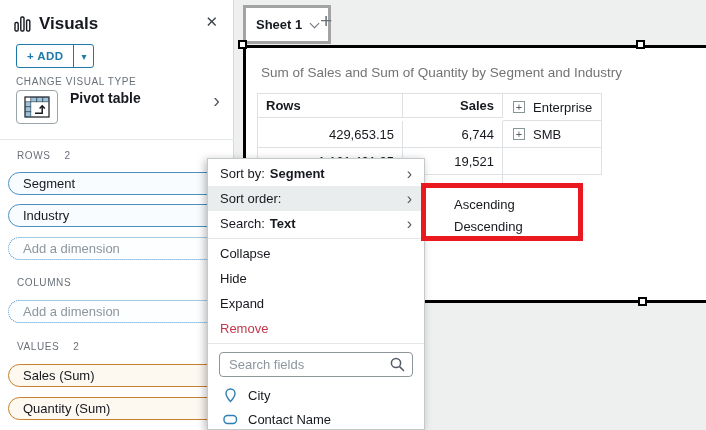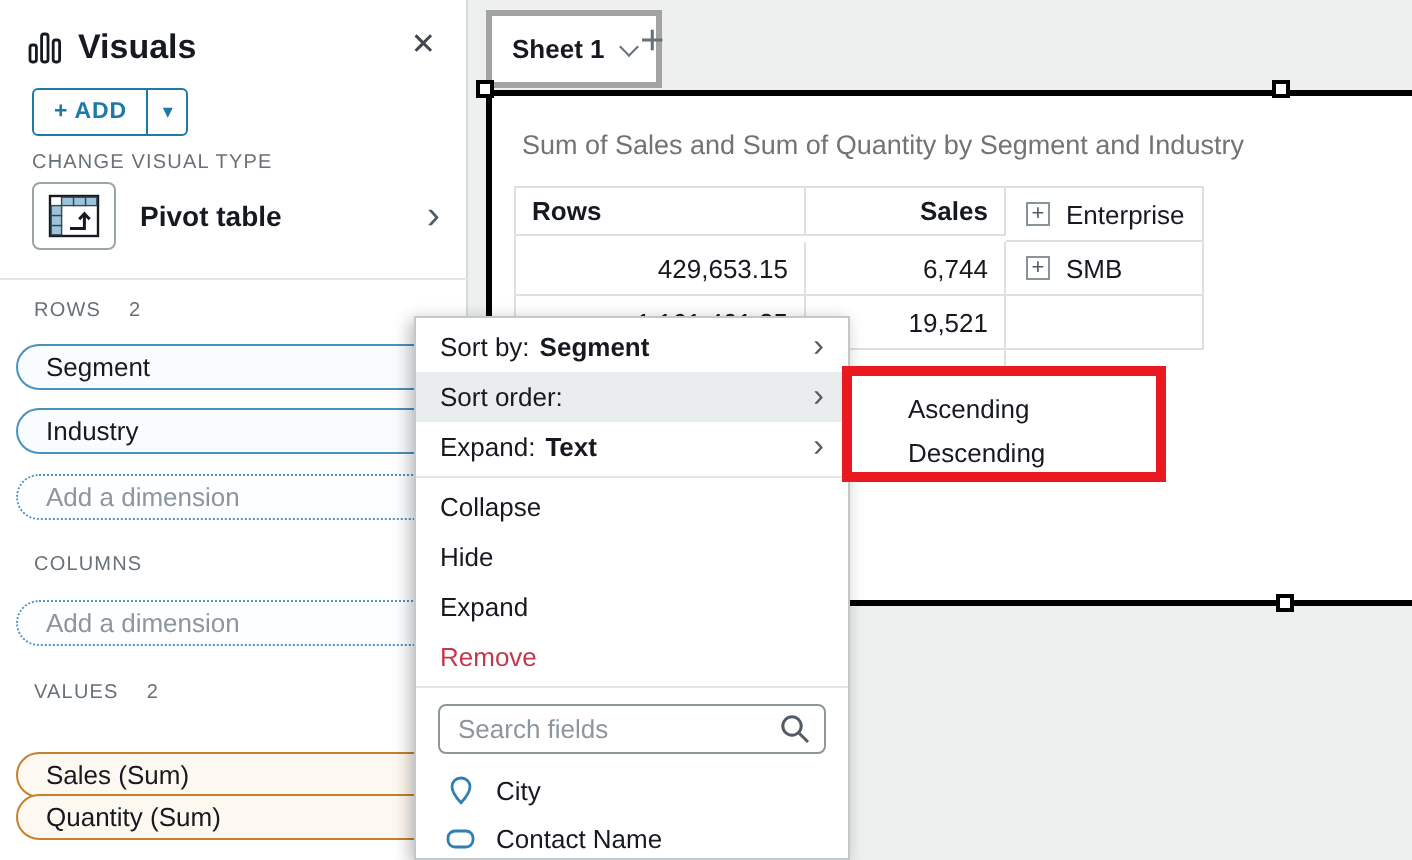--- a/index.html
+++ b/index.html
@@ -11,21 +11,21 @@
   
   #panel { left:0; top:0; width:234px; height:430px; background:#fff; border-right:1px solid #d5dbdb; z-index:2; }
   .panel-header { left:14px; top:12px; width:206px; height:24px; display:flex; align-items:center; }
   .panel-title { font-size:17px; font-weight:600; margin-left:8px; }
   .close-x { position:absolute; right:2px; top:1px; font-size:15px; color:#414750; cursor:pointer; }
   .add-btn { left:16px; top:44px; height:24px; display:inline-flex; align-items:stretch; border:1px solid #1d79a7; border-radius:3px; background:#fff; cursor:pointer; }
   .add-main { display:flex; align-items:center; padding:0 10px; font-size:11.5px; font-weight:700; letter-spacing:.4px; color:#1d79a7; }
   .add-caret { display:flex; align-items:center; padding:0 7px; border-left:1px solid #1d79a7; color:#1d79a7; font-size:10px; }
   .section-label { font-size:10px; letter-spacing:.6px; color:#687078; font-weight:400; }
   .cvt-label { left:16px; top:76px; }
-  .vt-row { left:16px; top:90px; width:206px; height:36px; display:flex; align-items:center; }
+  .vt-row { left:16px; top:90px; width:206px; height:36px; display:flex; }
   .vt-iconbox { width:42px; height:34px; border:1px solid #99a5a8; border-radius:4px; display:flex; align-items:center; justify-content:center; background:#fff; }
   .vt-name { margin-left:12px; font-size:14px; font-weight:600; }
   .vt-chev { position:absolute; right:2px; font-size:20px; color:#545b64; font-weight:400; line-height:1; cursor:pointer; }
   .panel-divider { left:0; top:139px; width:234px; height:1px; background:#e4e7e7; }
   .fld-label { left:17px; }
   .fld-count { margin-left:14px; }
   .pill { left:8px; width:219px; height:23px; border-radius:12px; display:flex; align-items:center; padding:0 14px; font-size:13px; background:#f8fcfe; border:1.5px solid #4c90bf; cursor:pointer; }
   .pill.value { background:#fdf8f0; border-color:#c5812e; }
   .pill.ghost { background:#fcfeff; border:1.5px dotted #4c93c8; color:#8d969d; }
 
@@ -166,21 +166,21 @@
       </div>
 
     <div class="section-label fld-label abs" style="top:277px;">COLUMNS</div>
     <div class="pill ghost abs" style="top:300px;">
         <span>Add a dimension</span>
       </div>
 
     <div class="section-label fld-label abs" style="top:341px;">
       <span>VALUES</span><span class="fld-count">2</span>
     </div>
-    <div class="pill value abs" style="top:364px;margin-top:12px;">
+    <div class="pill value abs" style="top:364px;">
         <span>Sales (Sum)</span>
       </div>
     <div class="pill value abs" style="top:397px;">
         <span>Quantity (Sum)</span>
       </div>
   </div>
 
   <div id="ctx-menu" class="abs">
     <div class="mi">
       <span class="lbl">
@@ -190,21 +190,21 @@
       <span class="sub-chev">›</span>
     </div>
     <div class="mi hl">
       <span class="lbl">
           <span>Sort order:</span>
         </span>
       <span class="sub-chev">›</span>
     </div>
     <div class="mi">
       <span class="lbl">
-          <span>Expand:</span>
+          <span>Search:</span>
           <span class="val">Text</span>
         </span>
       <span class="sub-chev">›</span>
     </div>
     <div class="menu-divider"></div>
     <div class="mi">Collapse</div>
     <div class="mi">Hide</div>
     <div class="mi">Expand</div>
     <div class="mi danger">Remove</div>
     <div class="menu-divider"></div>

